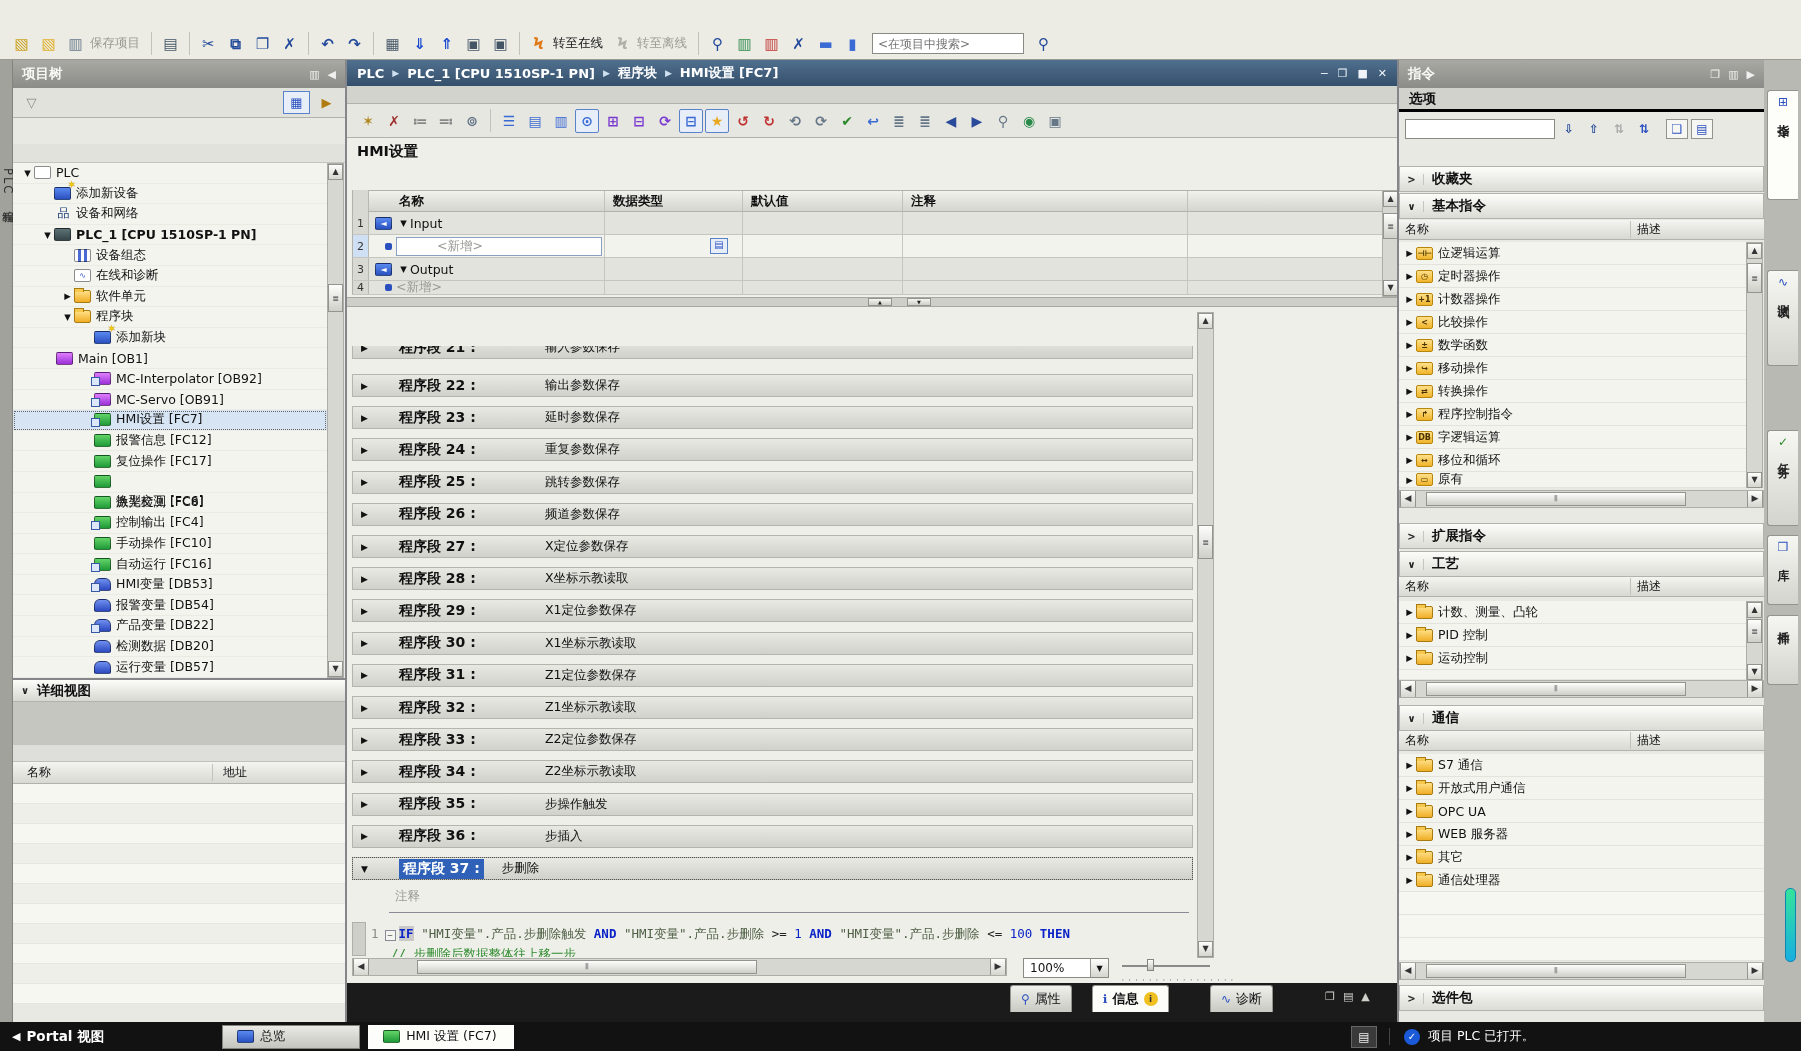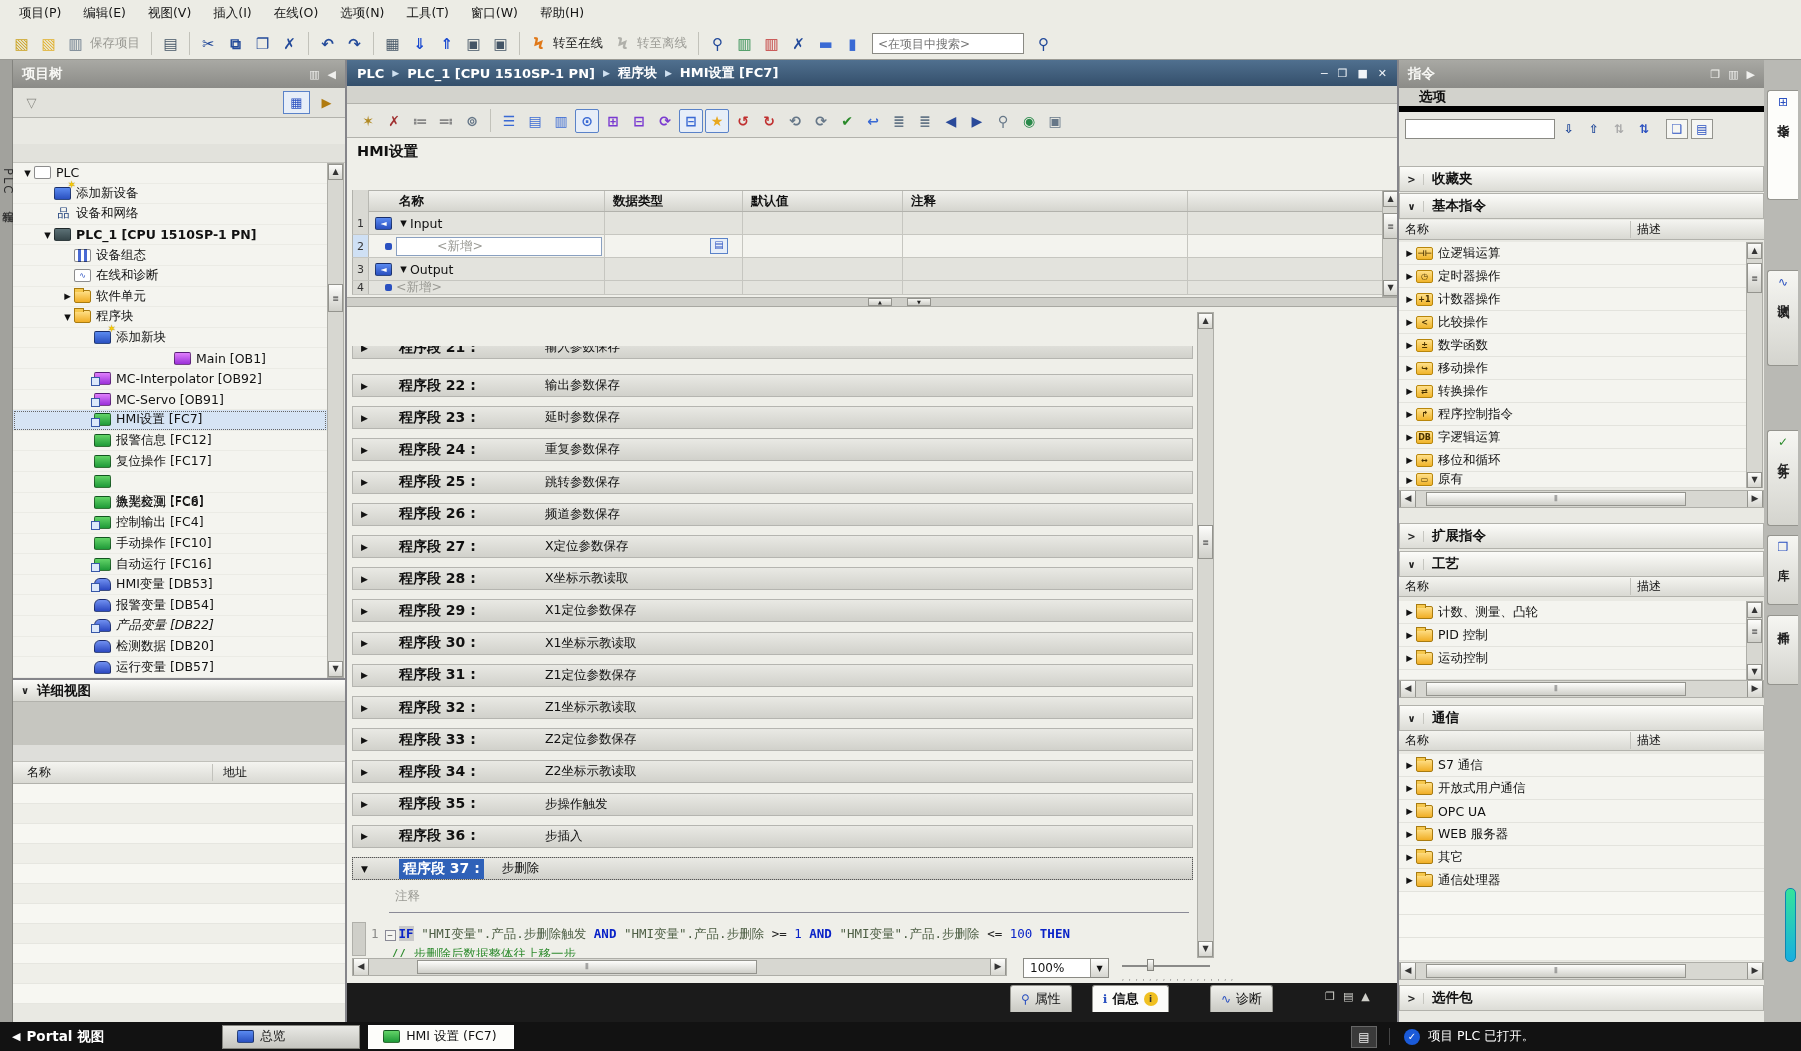--- a/index.html
+++ b/index.html
@@ -118,51 +118,40 @@
 .slider{position:absolute;left:775px;top:905px;width:88px;height:2px;background:#8a8a88}
 .shandle{position:absolute;left:800px;top:899px;width:7px;height:12px;background:linear-gradient(#fdfdfb,#c6c6c0);border:1px solid #84847e}
 .ruler{position:absolute;left:775px;top:914px;width:150px;font-size:6px;color:#555;letter-spacing:1.5px;white-space:nowrap;overflow:hidden}
 .darkstrip{position:absolute;left:0;top:923px;width:1050px;height:39px;background:#1b1b1b}
 .itab{position:absolute;top:925px;height:27px;background:linear-gradient(#f0f0ec,#c9c9c3);border:1px solid #94948e;border-bottom:none;display:flex;align-items:center;gap:5px;padding:0 10px;font-size:13px;border-radius:3px 3px 0 0}
 .itab.act{background:#fcfcf9;font-weight:bold}
 .badge{width:14px;height:14px;border-radius:50%;background:#f0c020;color:#333;font-size:9px;display:flex;align-items:center;justify-content:center;font-weight:bold}
 .iwin{position:absolute;top:930px;display:flex;gap:8px;color:#cfcfc9;font-size:11px}
 
 .rpanel{left:1397px;top:60px;width:367px;height:962px;background:#e9e9e3;border-left:2px solid #85858a}
-.optrow{position:absolute;left:0;top:28px;width:365px;height:24px;background:#d2d2cc;display:flex;align-items:center;padding-left:20px;font-weight:bold;font-size:13.5px;border-bottom:6px solid #000000}
+.optrow{position:absolute;left:0;top:28px;width:365px;height:24px;background:#d2d2cc;display:flex;align-items:center;padding-left:10px;font-weight:bold;font-size:13.5px;border-bottom:3px solid #000000}
 .srow{position:absolute;left:0;top:52px;width:365px;height:34px;display:flex;align-items:center;padding-left:6px;gap:3px}
 .srow input{width:150px;height:20px;border:1px solid #8a8a84;background:#fff}
 .sic{width:22px;height:20px;display:flex;align-items:center;justify-content:center;font-size:12px;font-weight:bold;flex:none}
 .irow{display:flex;align-items:center;height:23px;border-bottom:1px solid #e3e3dd;font-size:12.5px;background:#f4f4ef}
 .irow .tarr{margin-left:4px}
 .yic{width:17px;height:13px;background:linear-gradient(#ffe08a,#f0b42a);border:1px solid #b8860b;border-radius:2px;font-size:8px;display:flex;align-items:center;justify-content:center;color:#4a3300;font-weight:bold;margin-right:5px;flex:none}
 
 .taskbar{left:0;top:1022px;width:1801px;height:29px;background:#121212;display:flex;align-items:center;padding:0 12px;color:#fff}
 .tbn{background:linear-gradient(#e9e9e5,#c5c5bf);border:1px solid #84847e;height:24px;display:flex;align-items:center;gap:6px;padding:0 14px;font-size:12.5px;color:#111}
 .tbn.act{background:#fdfdfa;border-color:#fff}
 .chk{width:16px;height:16px;border-radius:50%;background:#1a5ad8;color:#fff;font-size:10px;display:flex;align-items:center;justify-content:center;flex:none}
 .tray{width:26px;height:22px;background:#3a3a3a;border:1px solid #666;display:flex;align-items:center;justify-content:center;color:#eee;font-size:12px}
 </style>
 </head>
 <body>
 
 <div id="root">
 
   <div class="a topbg"></div>
-  <div class="a menubar" id="menubar">
-      <div class="mi">项目(P)</div>
-      <div class="mi">编辑(E)</div>
-      <div class="mi">视图(V)</div>
-      <div class="mi">插入(I)</div>
-      <div class="mi">在线(O)</div>
-      <div class="mi">选项(N)</div>
-      <div class="mi">工具(T)</div>
-      <div class="mi">窗口(W)</div>
-      <div class="mi">帮助(H)</div>
-    </div>
   <div class="a toolbar" id="maintb">
       <span class="tbi" style="color: rgb(202, 162, 31);">▧</span>
       <span class="tbi" style="color: rgb(224, 176, 42);">▧</span>
       <span class="tbi" style="color: rgb(102, 119, 136);">▥</span>
       <span class="tbl" style="color: rgb(154, 154, 148);">保存项目</span>
       <span class="tbsep"></span>
       <span class="tbi" style="color: rgb(68, 85, 102);">▤</span>
       <span class="tbsep"></span>
       <span class="tbi" style="color: rgb(35, 74, 154);">✂</span>
       <span class="tbi" style="color: rgb(35, 74, 154);">⧉</span>
@@ -252,21 +241,21 @@
         <div class="trow" style="padding-left: 48px;">
           <span class="tarr">▼</span>
           <span class="bk fd"></span>
           <span style="white-space: nowrap;">程序块</span>
         </div>
         <div class="trow" style="padding-left: 68px;">
           <span class="tarr"></span>
           <span class="bk ad st"></span>
           <span style="white-space: nowrap;">添加新块</span>
         </div>
-        <div class="trow" style="padding-left: 87px; justify-content: center;">
+        <div class="trow" style="padding-left: 30px;">
           <span class="tarr"></span>
           <span class="bk ob"></span>
           <span style="white-space: nowrap;">Main [OB1]</span>
         </div>
         <div class="trow" style="padding-left: 68px;">
           <span class="tarr"></span>
           <span class="bk ob lk"></span>
           <span style="white-space: nowrap;">MC-Interpolator [OB92]</span>
         </div>
         <div class="trow" style="padding-left: 68px;">
@@ -317,21 +306,21 @@
         <div class="trow" style="padding-left: 68px;">
           <span class="tarr"></span>
           <span class="bk db lk"></span>
           <span style="white-space: nowrap;">HMI变量 [DB53]</span>
         </div>
         <div class="trow" style="padding-left: 68px;">
           <span class="tarr"></span>
           <span class="bk db"></span>
           <span style="white-space: nowrap;">报警变量 [DB54]</span>
         </div>
-        <div class="trow" style="padding-left: 68px; font-style: italic;">
+        <div class="trow" style="padding-left: 68px;">
           <span class="tarr"></span>
           <span class="bk db lk"></span>
           <span style="white-space: nowrap;">产品变量 [DB22]</span>
         </div>
         <div class="trow" style="padding-left: 68px;">
           <span class="tarr"></span>
           <span class="bk db"></span>
           <span style="white-space: nowrap;">检测数据 [DB20]</span>
         </div>
         <div class="trow" style="padding-left: 68px;">

